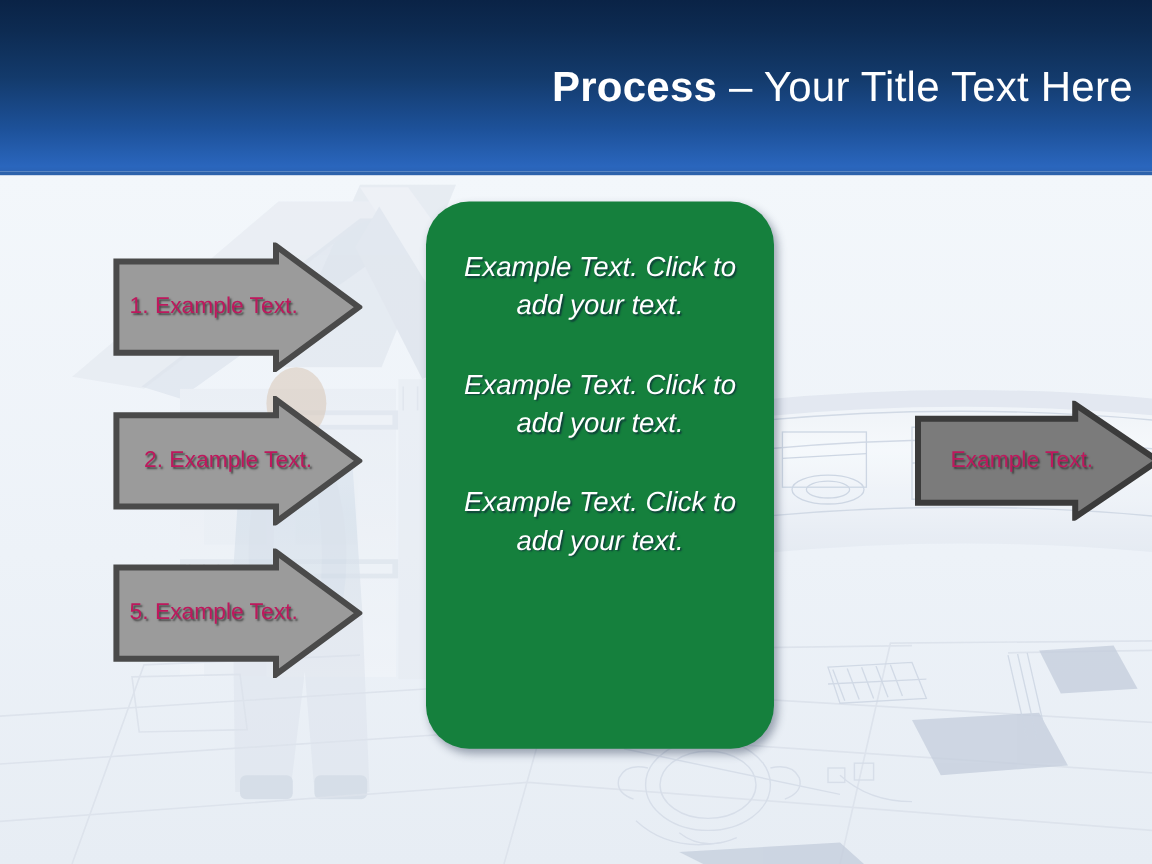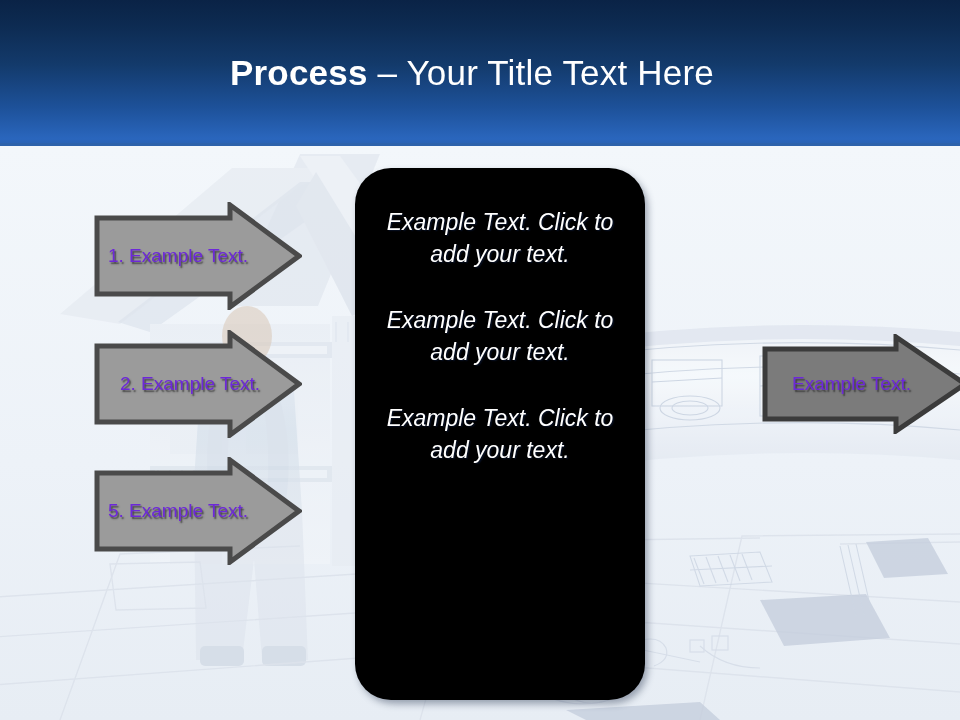--- a/index.html
+++ b/index.html
@@ -36,21 +36,21 @@
   #header-underline {
     position: absolute;
     left: 0; top: 143px;
     width: 960px; height: 3px;
     background: #2d62ab;
   }
   #title {
     position: absolute;
     left: 0; top: 52px;
     width: 944px;
-    text-align: center;
+    text-align: right;
     color: #ffffff;
     font-size: 35px;
     line-height: 42px;
     letter-spacing: .2px;
     white-space: nowrap;
   }
   #title .strong { font-weight: bold; }
   #title .light  { font-weight: normal; }
 
   
@@ -72,43 +72,43 @@
     box-sizing: border-box;
   }
   .arrow .shape {
     position: absolute;
     left: 0; top: 0;
     width: 100%; height: 100%;
   }
   .arrow .label {
     position: relative;
     z-index: 2;
-    color: #6d28d9;
+    color: #be185d;
     font-size: 19px;
     line-height: 22px;
     white-space: nowrap;
     text-shadow: 1.5px 1.5px 1.6px rgba(40,40,40,.75);
     text-align: right;
   }
   
   #arrow1 { left: 94px;  top: 202px; width: 208px; height: 108px; }
   #arrow2 { left: 94px;  top: 330px; width: 208px; height: 108px; padding-left: 12px; }
   #arrow3 { left: 94px;  top: 457px; width: 208px; height: 108px; }
   #arrow1 .label, #arrow2 .label, #arrow3 .label { margin-left: 14px; }
 
   
   #arrow4 { left: 726px; top: 334px; width: 206px; height: 100px; margin-left: 36px; }
   #arrow4 .label { margin-left: 30px; }
 
   
   #bluebox {
     position: absolute;
     left: 355px; top: 168px;
-    width: 290px; height: 532px;
-    background: #000000;
+    width: 290px; height: 456px;
+    background: #15803d;
     border-radius: 36px;
     box-shadow: 3px 4px 7px rgba(40,55,80,.42);
     box-sizing: border-box;
     padding: 38px 22px 0 22px;
   }
   #bluebox .para {
     color: #ffffff;
     font-style: italic;
     font-size: 23px;
     line-height: 32px;

